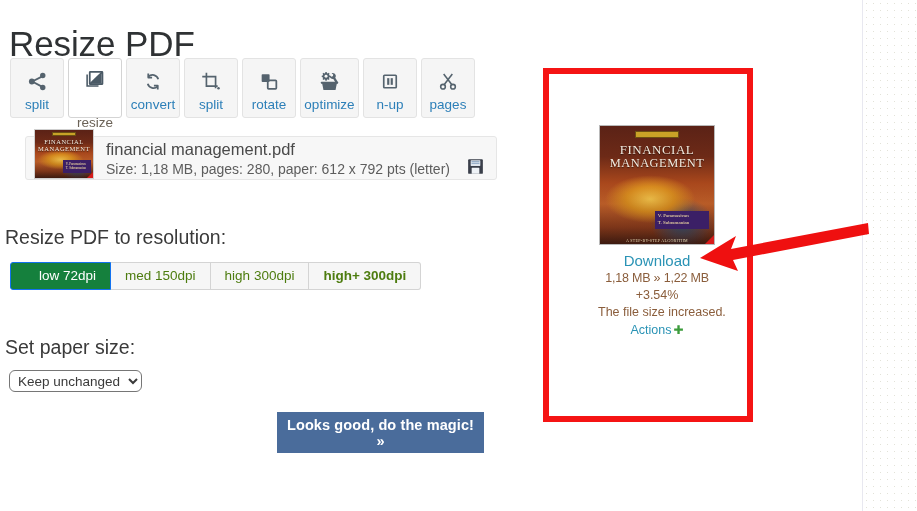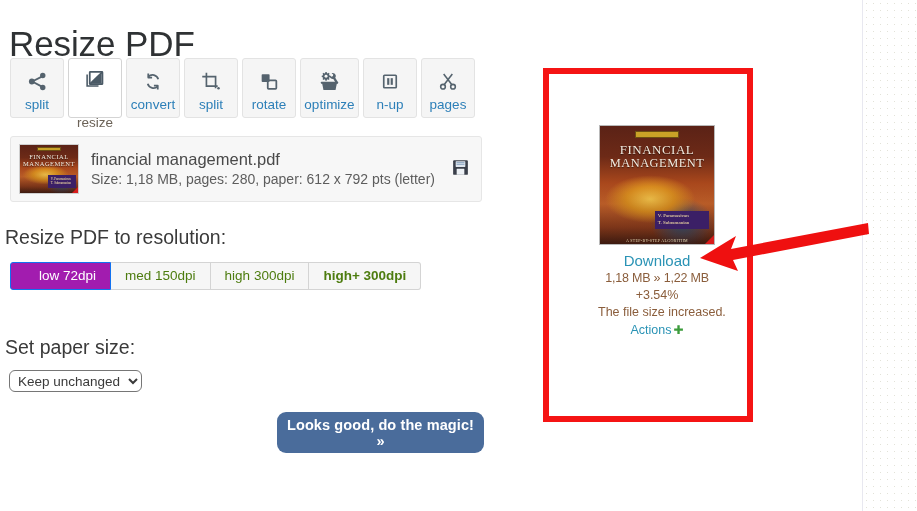--- a/index.html
+++ b/index.html
@@ -79,28 +79,28 @@
     color: #2c7fb8;
     line-height: 15px;
     white-space: nowrap;
   }
   .tool.active .tlabel { color: #6b6257; }
   .tool.wide { width: 59px; }
 
   
   .file-row {
     position: absolute;
-    left: 10px; top: 136px;
+    left: 25px; top: 136px;
     width: 472px;
-    height: 66px;
+    height: 44px;
     background: #f7f7f7;
     border: 1px solid #e6e6e6;
     border-radius: 3px;
     display: flex;
-    align-items: center;
+    align-items: flex-end;
     padding: 0 8px;
   }
   .file-thumb {
     width: 60px; height: 50px;
     flex: 0 0 auto;
     border: 1px solid #cfcfcf;
     background: #8a2f10;
     position: relative;
     overflow: hidden;
   }
@@ -156,21 +156,21 @@
     cursor: pointer;
     white-space: nowrap;
     font-family: "Liberation Sans", sans-serif;
   }
   .btn-group .gbtn:first-child {
     border-left-width: 1px;
     border-radius: 3px 0 0 3px;
   }
   .btn-group .gbtn:last-child { border-radius: 0 3px 3px 0; font-weight: bold; }
   .btn-group .gbtn.selected {
-    background: #a21caf;
+    background: #15803d;
     border-color: #1272f0;
     color: #ffffff;
     padding-left: 28px;
   }
 
   
   .paper-select {
     position: absolute;
     left: 9px; top: 370px;
     height: 22px;
@@ -183,21 +183,21 @@
     border-radius: 6px;
   }
 
   
   .magic-btn {
     position: absolute;
     left: 277px; top: 412px;
     width: 207px; height: 41px;
     background: #4a6c9b;
     border: none;
-    border-radius: 9px;
+    border-radius: 0;
     color: #ffffff;
     font-size: 14.5px;
     font-weight: bold;
     font-family: "Liberation Sans", sans-serif;
     cursor: pointer;
     letter-spacing: 0.1px;
   }
 
   
   .result-card {

